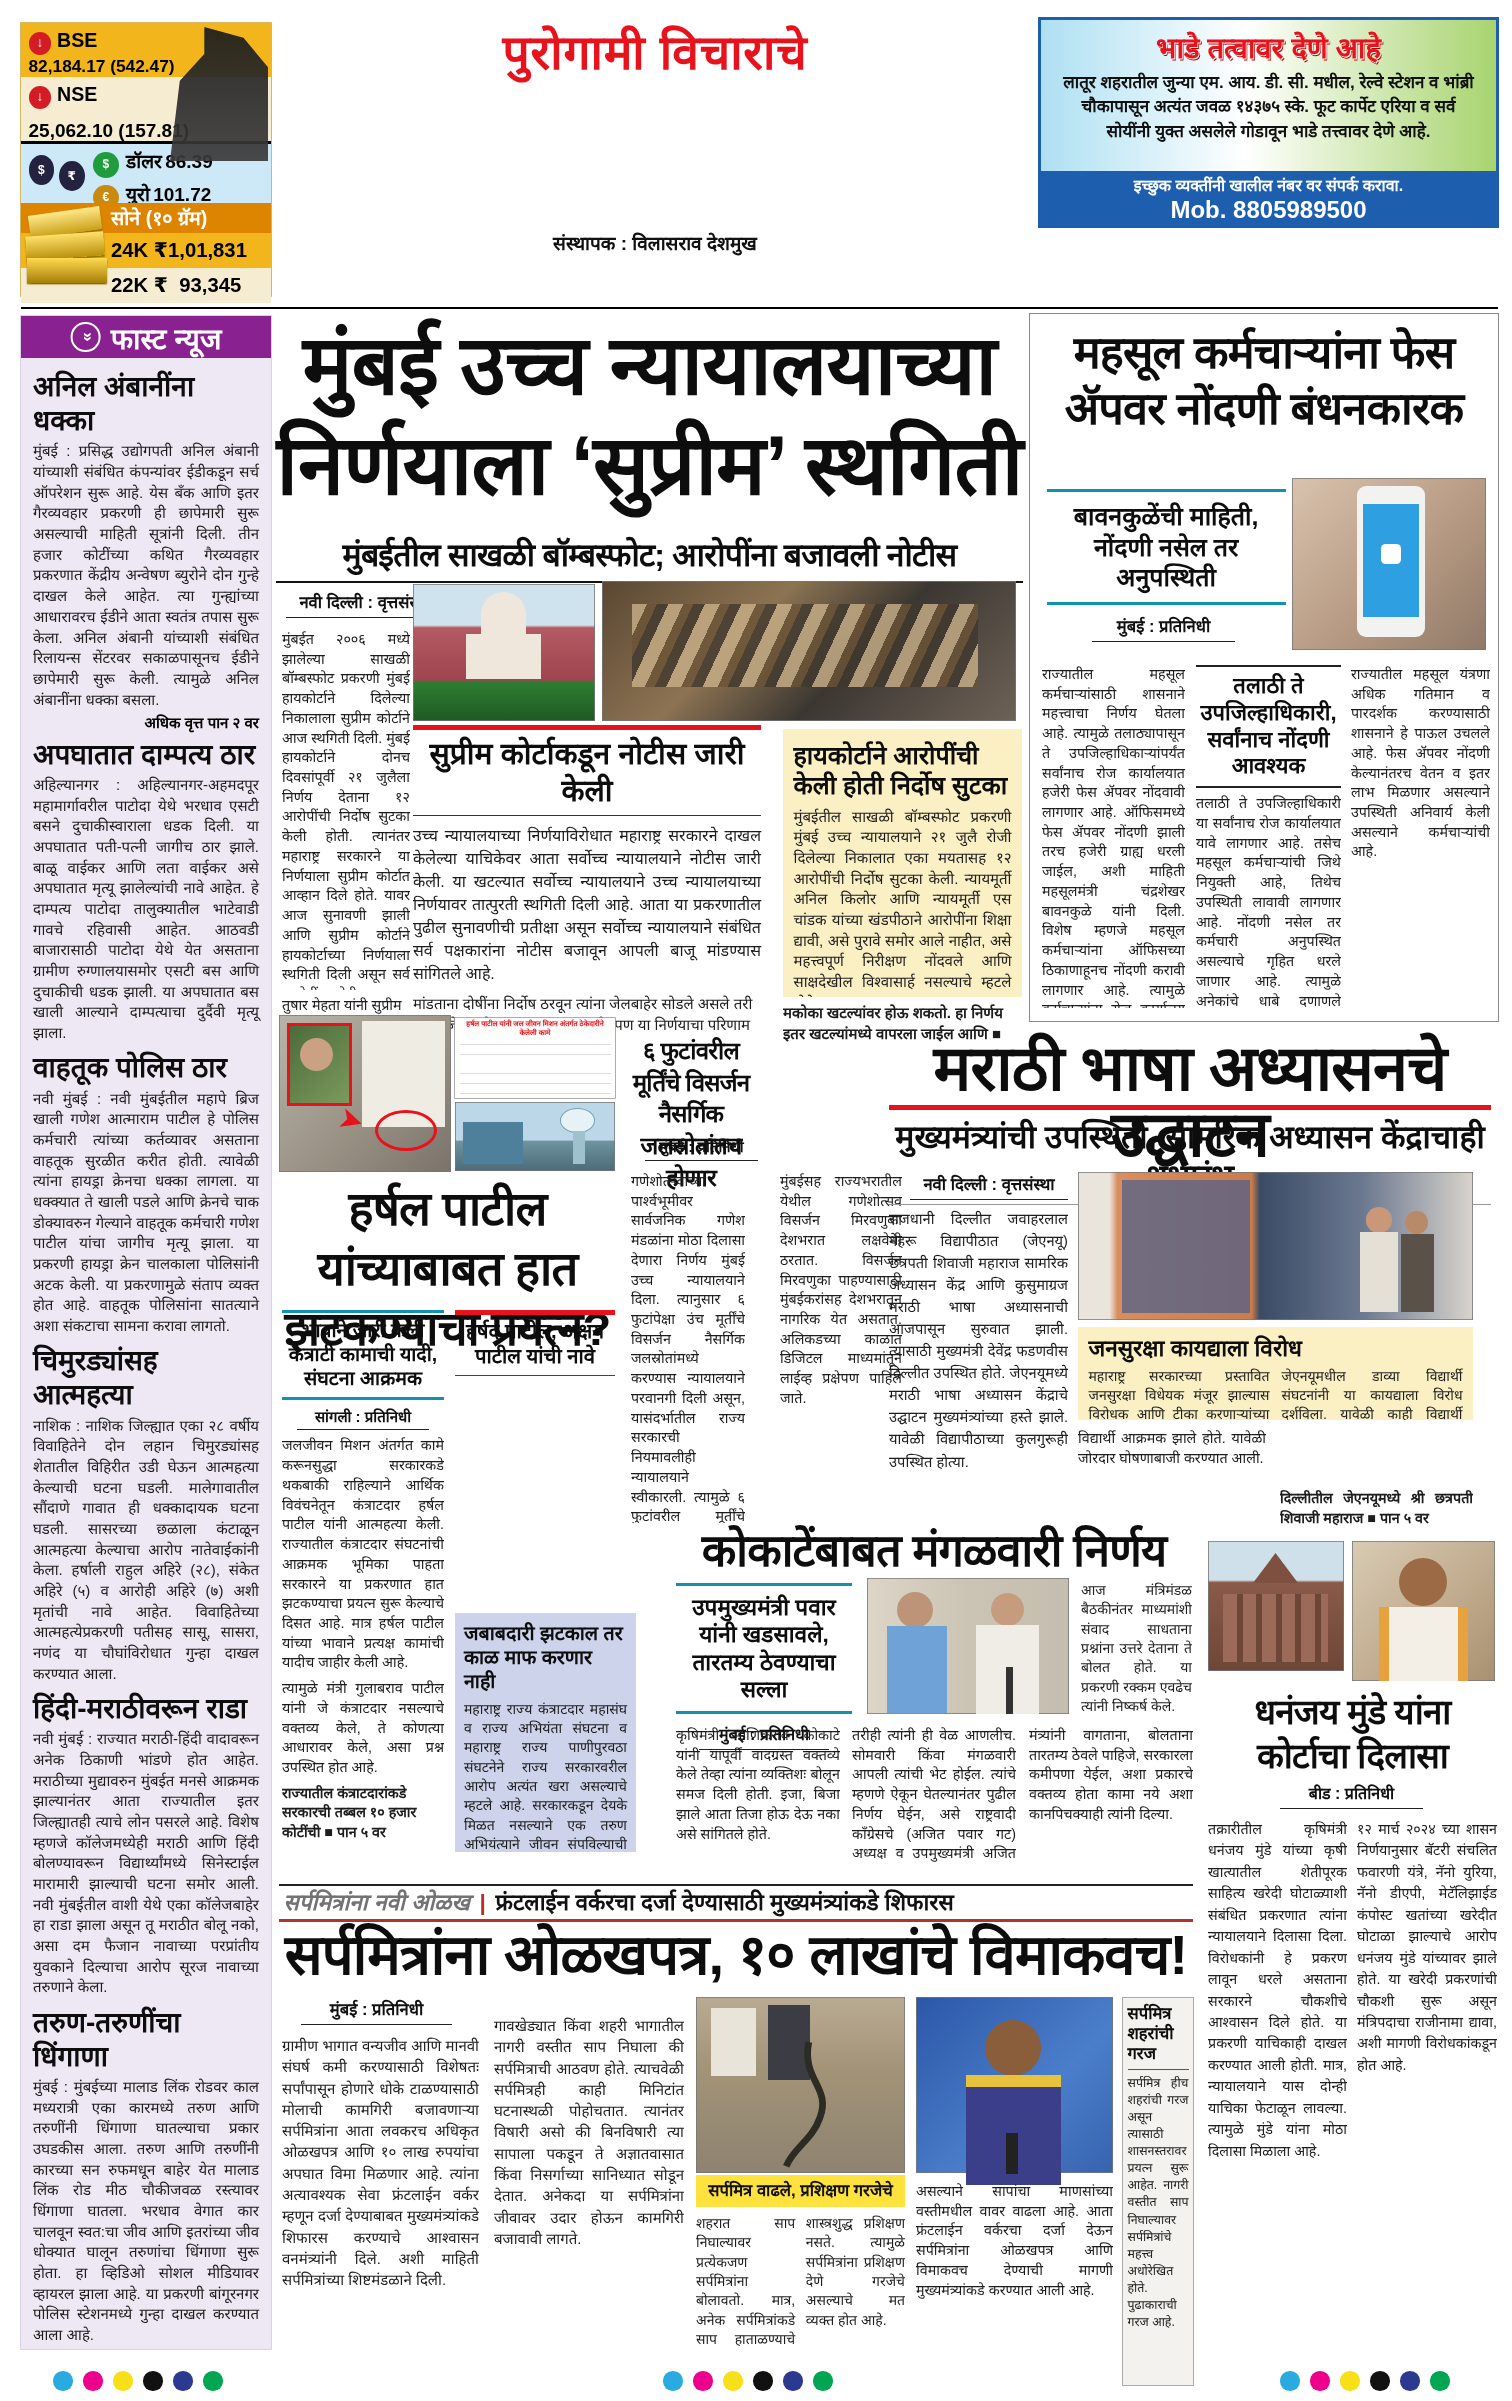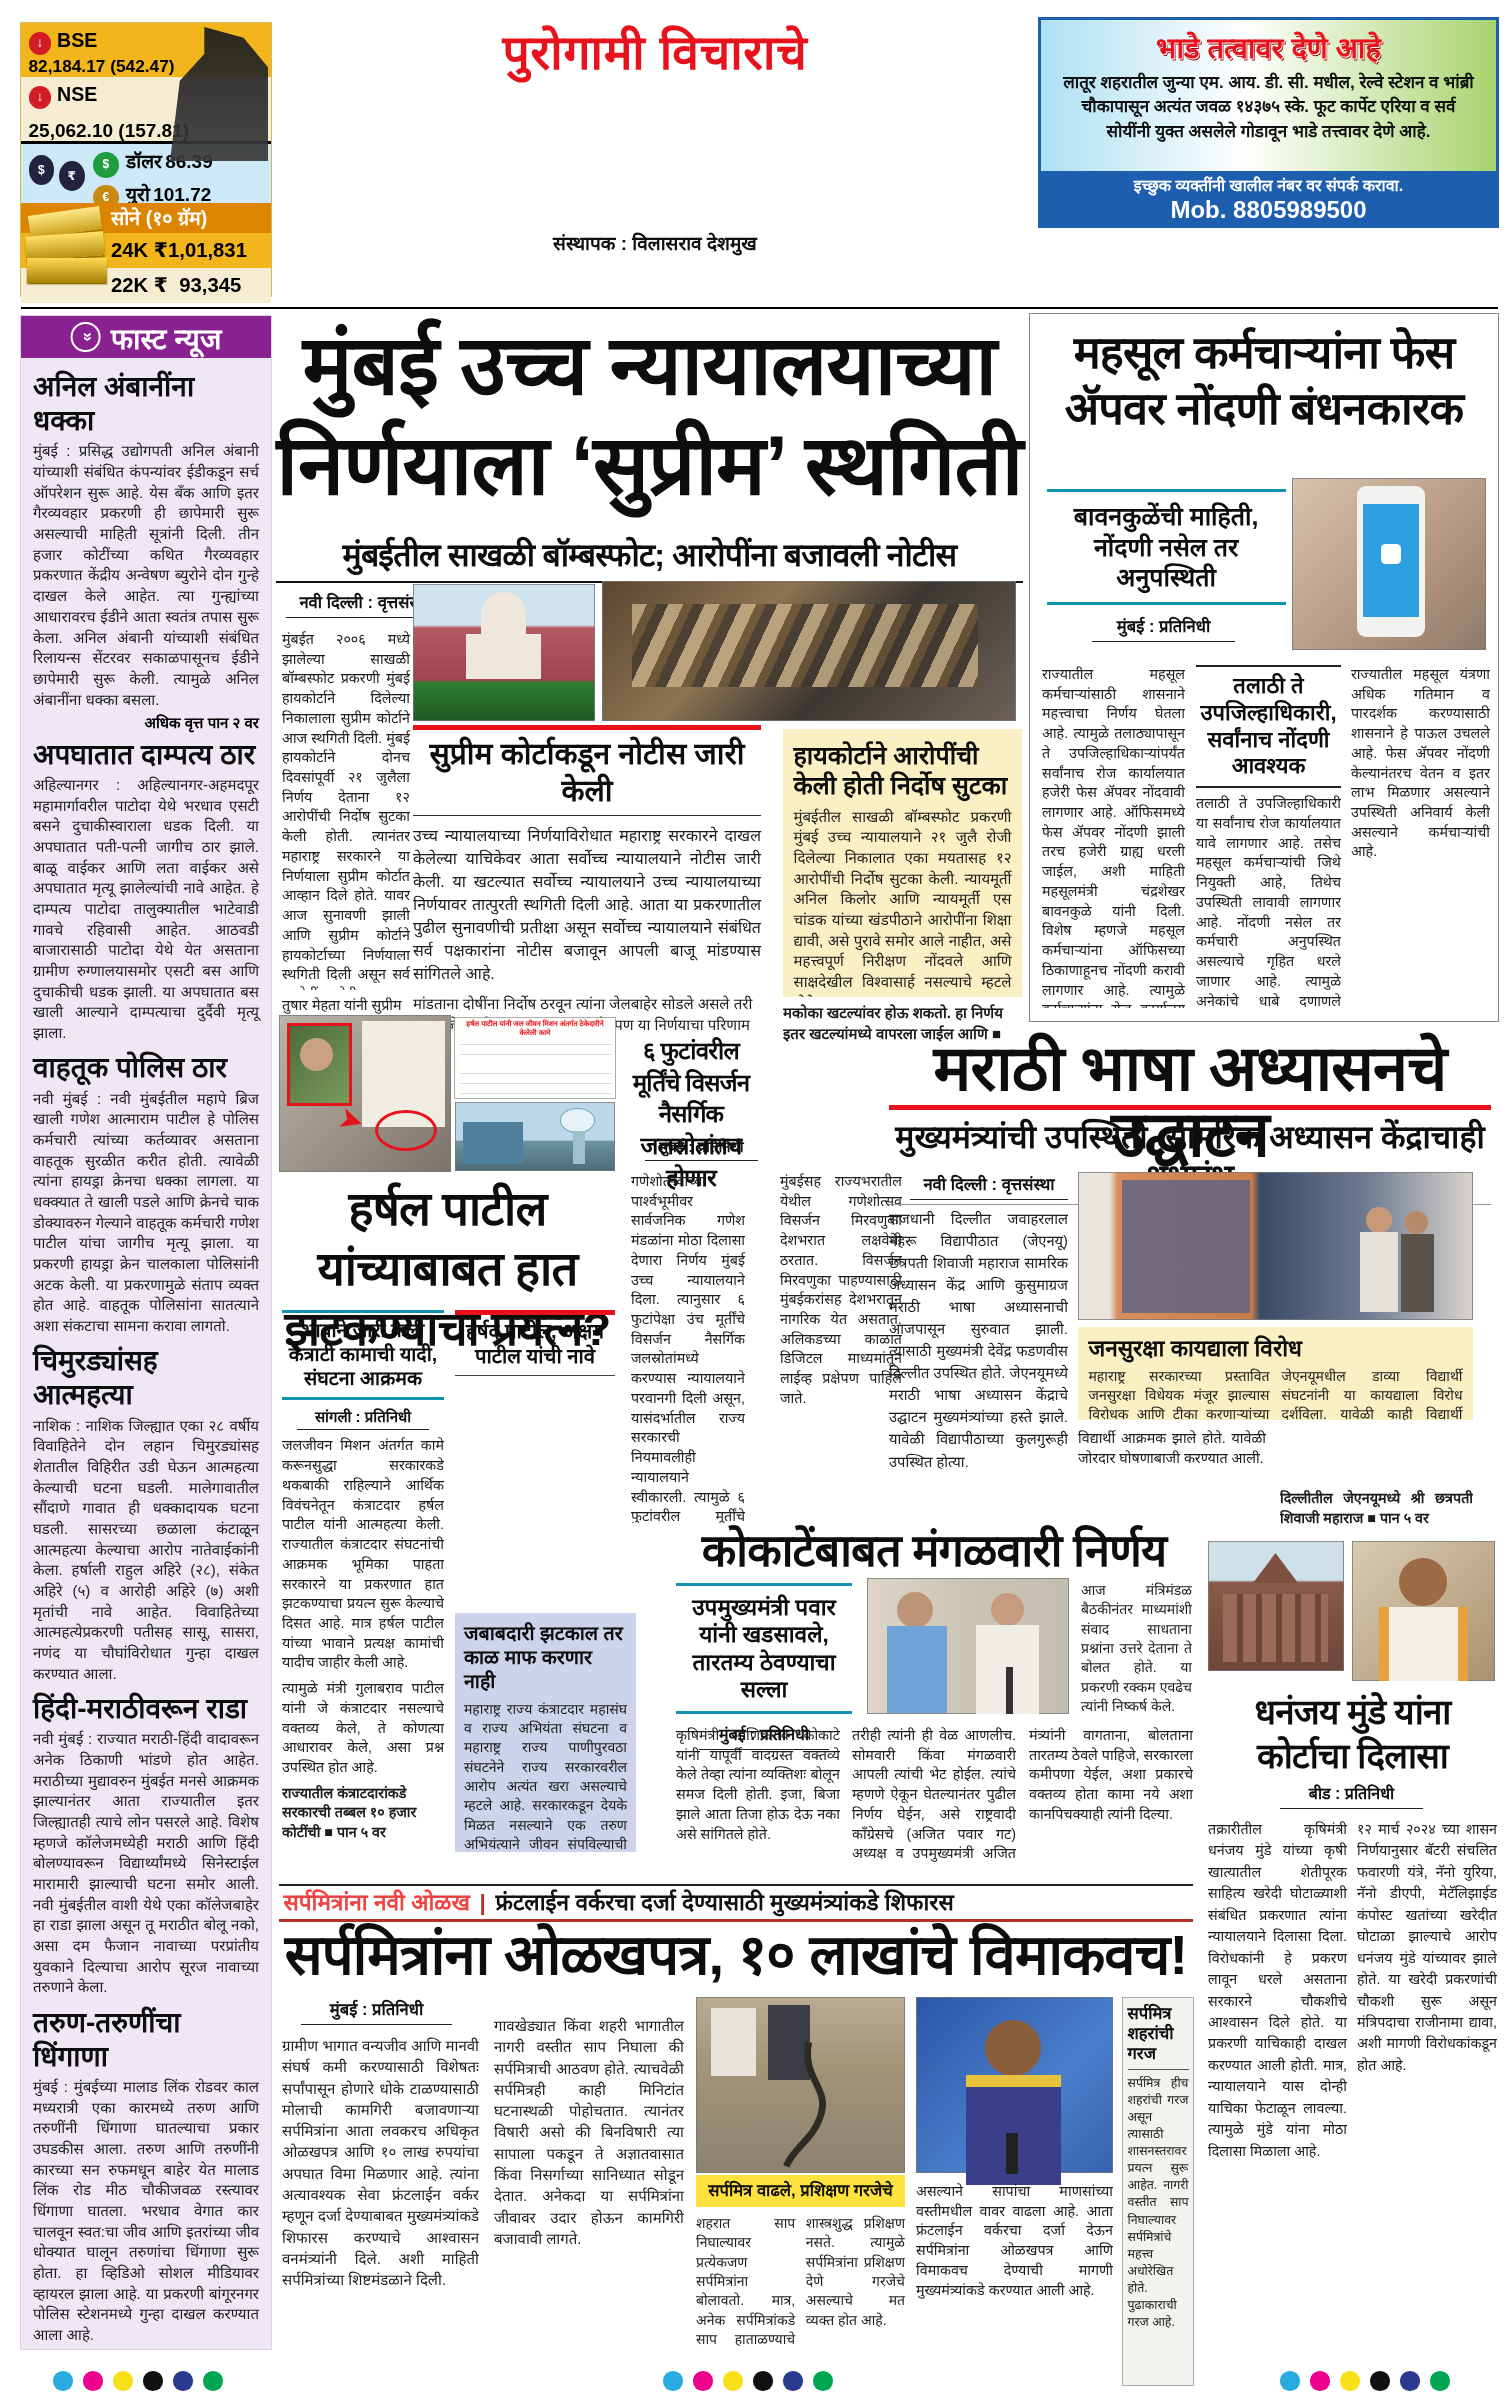--- a/index.html
+++ b/index.html
@@ -219,21 +219,21 @@
     <div style="position:absolute;right:45px;top:15px;width:33px;height:33px;border-radius:50%;background:#c79b7d;"></div>
     <div style="position:absolute;right:30px;top:47px;width:63px;height:89px;background:#f0ede6;"></div>
     <div style="position:absolute;right:56px;top:89px;width:7.5px;height:47px;background:#333;"></div>
   </div>
   <div class="abs j body-txt ovh" style="left:1081px;top:1581px;width:111px;height:133px;font-size:14px;">आज मंत्रिमंडळ बैठकीनंतर माध्यमांशी संवाद साधताना प्रश्नांना उत्तरे देताना ते बोलत होते. या प्रकरणी रक्कम एवढेच त्यांनी निष्कर्ष केले.</div>
   <div class="abs j body-txt ovh" style="left:676px;top:1726px;width:164px;height:136px;">कृषिमंत्री माणिकराव कोकाटे यांनी यापूर्वी वादग्रस्त वक्तव्ये केले तेव्हा त्यांना व्यक्तिशः बोलून समज दिली होती. इजा, बिजा झाले आता तिजा होऊ देऊ नका असे सांगितले होते.</div>
   <div class="abs j body-txt ovh" style="left:852px;top:1726px;width:164px;height:136px;">तरीही त्यांनी ही वेळ आणलीच. सोमवारी किंवा मंगळवारी आपली त्यांची भेट होईल. त्यांचे म्हणणे ऐकून घेतल्यानंतर पुढील निर्णय घेईन, असे राष्ट्रवादी काँग्रेसचे (अजित पवार गट) अध्यक्ष व उपमुख्यमंत्री अजित पवार यांनी आज सांगितले.</div>
   <div class="abs j body-txt ovh" style="left:1029px;top:1726px;width:164px;height:136px;">मंत्र्यांनी वागताना, बोलताना तारतम्य ठेवले पाहिजे, सरकारला कमीपणा येईल, अशा प्रकारचे वक्तव्य होता कामा नये अशा कानपिचक्याही त्यांनी दिल्या.</div>
 
   <div class="abs" style="left:279px;top:1884px;width:914px;height:38px;border-top:2.3px solid #222;border-bottom:3px solid #b3322a;box-sizing:border-box;">
-    <span style="font-size:22.6px;font-weight:900;color:#ef4444;margin-left:4.5px;line-height:33px;">सर्पमित्रांना नवी ओळख</span>
+    <span style="font-size:22.6px;font-weight:900;color:#737373;margin-left:4.5px;line-height:33px;font-style:italic;">सर्पमित्रांना नवी ओळख</span>
     <span style="font-size:22.6px;font-weight:900;color:#b3322a;line-height:33px;">&nbsp;|&nbsp;</span>
     <span style="font-size:22.6px;font-weight:800;color:#111;line-height:33px;">फ्रंटलाईन वर्करचा दर्जा देण्यासाठी मुख्यमंत्र्यांकडे शिफारस</span>
   </div>
   <div class="abs c hl" style="left:279px;top:1926px;width:914px;font-size:56px;line-height:1.05;">सर्पमित्रांना ओळखपत्र, १० लाखांचे विमाकवच!</div>
   <div class="abs c byline" style="left:301px;top:1997px;width:151px;">मुंबई : प्रतिनिधी</div>
   <div class="abs j body-txt ovh" style="left:282px;top:2035px;width:197px;height:351px;font-size:15px;line-height:1.42;">ग्रामीण भागात वन्यजीव आणि मानवी संघर्ष कमी करण्यासाठी विशेषतः सर्पांपासून होणारे धोके टाळण्यासाठी मोलाची कामगिरी बजावणाऱ्या सर्पमित्रांना आता लवकरच अधिकृत ओळखपत्र आणि १० लाख रुपयांचा अपघात विमा मिळणार आहे. त्यांना अत्यावश्यक सेवा फ्रंटलाईन वर्कर म्हणून दर्जा देण्याबाबत मुख्यमंत्र्यांकडे शिफारस करण्याचे आश्वासन वनमंत्र्यांनी दिले. अशी माहिती सर्पमित्रांच्या शिष्टमंडळाने दिली.</div>
   <div class="abs j body-txt ovh" style="left:494px;top:2015px;width:190px;height:370px;font-size:15px;line-height:1.42;">गावखेड्यात किंवा शहरी भागातील नागरी वस्तीत साप निघाला की सर्पमित्राची आठवण होते. त्याचवेळी सर्पमित्रही काही मिनिटांत घटनास्थळी पोहोचतात. त्यानंतर विषारी असो की बिनविषारी त्या सापाला पकडून ते अज्ञातवासात किंवा निसर्गाच्या सानिध्यात सोडून देतात. अनेकदा या सर्पमित्रांना जीवावर उदार होऊन कामगिरी बजावावी लागते.</div>
   <div class="abs photo" style="left:696px;top:1997px;width:209px;height:176px;background:linear-gradient(180deg,#b9aa93 0%,#a39478 40%,#8e8270 100%);">
     <div style="position:absolute;left:15px;top:10.5px;width:45px;height:68px;background:#e8e4da;"></div>
     <div style="position:absolute;left:72px;top:7.5px;width:42px;height:75px;background:#3c3c44;"></div>

